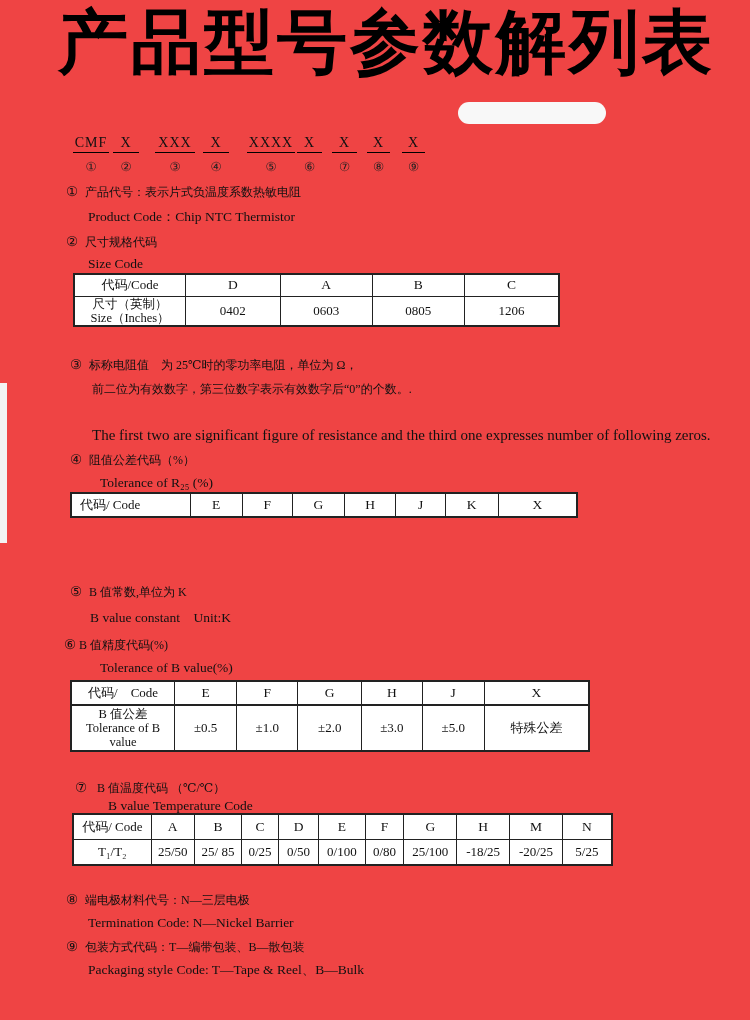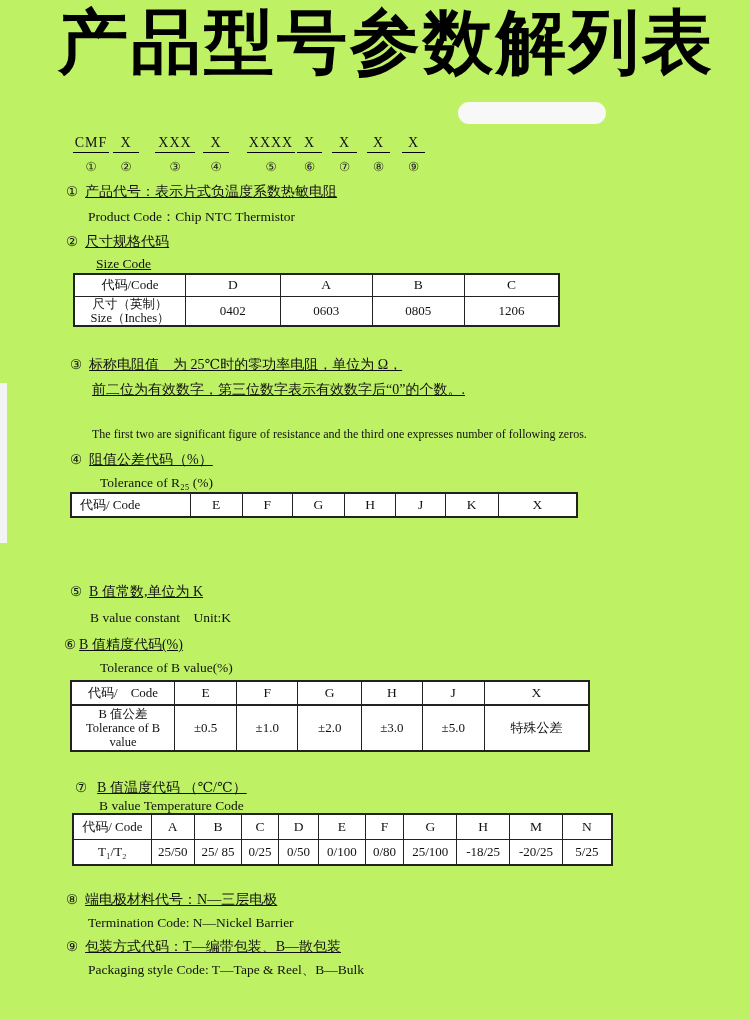--- a/index.html
+++ b/index.html
@@ -1,18 +1,18 @@
 <!DOCTYPE html>
 <html><head>
 <meta charset="utf-8">
 <style>
   * { margin:0; padding:0; box-sizing:border-box; }
   html,body { background:#ffffff; }
   .page {
-    position:relative; width:750px; height:1020px; background:#bef264;
+    position:relative; width:750px; height:1020px; background:#ef4444;
     font-family:"Liberation Serif","DejaVu Serif",serif; color:#111; overflow:hidden;
   }
   .doc-title {
     position:absolute; left:58px; top:0px; width:692px; height:86px;
     font-family:"DejaVu Sans","Liberation Sans",sans-serif;
     font-weight:900; font-size:70px; line-height:84px; letter-spacing:3px;
     color:#000; white-space:nowrap;
   }
   .artifact-blob {
     position:absolute; left:458px; top:102px; width:148px; height:22px;
@@ -28,21 +28,21 @@
     display:block; width:100%; text-align:center; font-size:14px; line-height:17px;
     letter-spacing:1px; border-bottom:1px solid #000; padding-bottom:1px; white-space:nowrap;
   }
   .pn-num { font-size:12.5px; line-height:14px; margin-top:7px; color:#222; }
   .w36{width:36px}.w26{width:26px}.w40{width:40px}.w48{width:48px}.w25{width:25px}.w23{width:23px}
   .g4{margin-right:4px}.g16{margin-right:16px}.g8{margin-right:8px}.g18{margin-right:18px}
   .g2{margin-right:2px}.g10{margin-right:10px}.g12{margin-right:12px}
 
   .line { position:absolute; white-space:nowrap; display:flex; align-items:baseline; }
   .num { font-size:13.5px; margin-right:7px; }
-  .cn  { font-size:14px;text-decoration:underline; }
+  .cn  { font-size:12px; }
   .en  { font-size:13.5px; }
 
   table { border-collapse:collapse; table-layout:fixed; position:absolute; background:#fff; }
   table, th, td { border:1px solid #222; }
   table { border-width:2px; }
   th, td { text-align:center; vertical-align:middle; font-weight:normal; font-size:13px; padding:0 2px; }
   .hsep th { border-bottom-width:2px; }
   .lbl-left { text-align:left; padding-left:8px; }
   .cell-line { display:block; font-size:12.5px; line-height:14px; }
   .letter { font-size:13.5px; }
@@ -113,21 +113,21 @@
     <span class="cn">产品代号：表示片式负温度系数热敏电阻</span>
   </div>
   <div class="line" style="left:88px; top:208px;">
     <span class="en">Product Code：Chip NTC Thermistor</span>
   </div>
 
   <div class="line" style="left:66px; top:233px;">
     <span class="num">②</span>
     <span class="cn">尺寸规格代码</span>
   </div>
-  <div class="line" style="left:96px; top:256px;text-decoration:underline;">
+  <div class="line" style="left:88px; top:256px;">
     <span class="en">Size Code</span>
   </div>
 
   <table id="tbl-size">
     <colgroup>
         <col style="width:23%">
         <col style="width:19.5%">
         <col style="width:19%">
         <col style="width:19%">
         <col style="width:19.5%">
@@ -154,21 +154,21 @@
     </table>
 
   <div class="line" style="left:70px; top:356px;">
     <span class="num">③</span>
     <span class="cn">标称电阻值　为 25℃时的零功率电阻，单位为 Ω，</span>
   </div>
   <div class="line" style="left:92px; top:381px;">
     <span class="cn">前二位为有效数字，第三位数字表示有效数字后“0”的个数。.</span>
   </div>
   <div class="line" style="left:92px; top:427px;">
-    <span class="en" style="font-size:12px">The first two are significant figure of resistance and the third one expresses number of following zeros.</span>
+    <span class="en" style="font-size:15px">The first two are significant figure of resistance and the third one expresses number of following zeros.</span>
   </div>
 
   <div class="line" style="left:70px; top:451px;">
     <span class="num">④</span>
     <span class="cn">阻值公差代码（%）</span>
   </div>
   <div class="line" style="left:100px; top:475px;">
     <span class="en">Tolerance of R₂₅ (%)</span>
   </div>
 
@@ -246,21 +246,21 @@
       <td>±5.0</td>
       <td>特殊公差</td>
     </tr>
   </tbody>
     </table>
 
   <div class="line" style="left:75px; top:779px;">
     <span class="num" style="margin-right:10px">⑦</span>
     <span class="cn">B 值温度代码 （℃/℃）</span>
   </div>
-  <div class="line" style="left:99px; top:798px;align-items:flex-end;">
+  <div class="line" style="left:108px; top:798px;align-items:flex-end;">
     <span class="en">B value Temperature Code</span>
   </div>
 
   <table id="tbl-btemp">
     <colgroup>
         <col style="width:14.5%">
         <col style="width:8%">
         <col style="width:8.8%">
         <col style="width:6.8%">
         <col style="width:7.5%">

